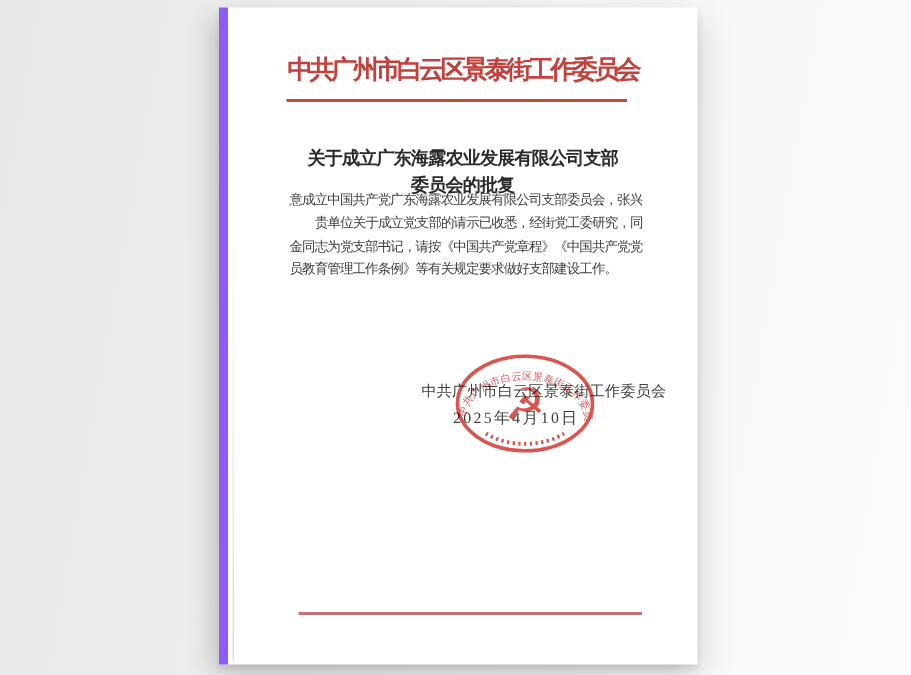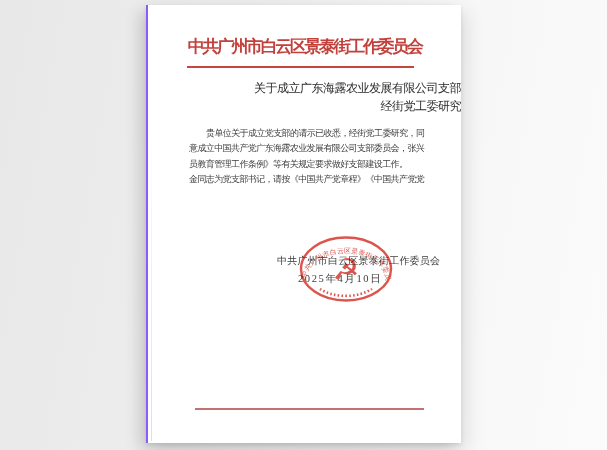--- a/index.html
+++ b/index.html
@@ -4,39 +4,39 @@
 <style>
   html,body{margin:0;padding:0;}
   body{
     width:607px;height:450px;overflow:hidden;position:relative;
     background:linear-gradient(100deg,#e8e8e8 0%,#ededed 35%,#f7f7f7 70%,#fbfbfb 100%);
     font-family:"Liberation Serif","DejaVu Serif",serif;
   }
   .page{
     position:absolute;left:146px;top:5px;width:313px;height:438px;
     background:#ffffff;
-    border-left:2px solid #8b5cf6;
+    border-left:6px solid #8b5cf6;
     box-shadow:-8px 6px 14px rgba(0,0,0,.12), 6px 8px 18px rgba(0,0,0,.10), 0 2px 4px rgba(0,0,0,.08);
   }
   .page::before{ 
     content:"";position:absolute;left:3px;top:120px;bottom:2px;width:1px;
     background:linear-gradient(#ffffff,#dedede);
   }
   .letterhead{
     position:absolute;left:0;top:30px;width:100%;text-align:center;
     font-size:17px;font-weight:bold;letter-spacing:-2.4px;
     color:#c2413c;white-space:nowrap;
   }
   .head-rule{
     position:absolute;left:39px;top:61px;width:227px;height:2px;
     background:#c6453f;
   }
   .doc-title{
-    position:absolute;left:0;top:74px;width:100%;text-align:right;
-    font-size:12px;font-weight:normal;letter-spacing:-0.5px;
+    position:absolute;left:0;top:91px;width:100%;text-align:center;
+    font-size:12px;font-weight:bold;letter-spacing:-0.5px;
     color:#2b2b2b;line-height:18px;white-space:nowrap;
   }
   .body-text{
     position:absolute;left:41px;top:121px;width:240px;
     font-size:9px;letter-spacing:-0.6px;color:#3d3d3d;
   }
   .bodyline{height:15.4px;line-height:15.4px;white-space:nowrap;}
   .salutation{margin-bottom:2.5px;}
   .indent{padding-left:17px;}
   .closing{margin-top:1.5px;}
@@ -61,28 +61,28 @@
 <body>
 
 <div class="page">
 
   <div class="letterhead">中共广州市白云区景泰街工作委员会</div>
 
   <div class="head-rule"></div>
 
   <div class="doc-title">
     <div>关于成立广东海露农业发展有限公司支部</div>
-    <div>经街党工委研究</div>
+    <div>委员会的批复</div>
   </div>
 
   <div class="body-text">
+    <div class="bodyline">意成立中国共产党广东海露农业发展有限公司支部委员会，张兴</div>
     <div class="bodyline indent">贵单位关于成立党支部的请示已收悉，经街党工委研究，同</div>
-    <div class="bodyline">意成立中国共产党广东海露农业发展有限公司支部委员会，张兴</div>
+    <div class="bodyline">金同志为党支部书记，请按《中国共产党章程》《中国共产党党</div>
     <div class="bodyline">员教育管理工作条例》等有关规定要求做好支部建设工作。</div>
-    <div class="bodyline">金同志为党支部书记，请按《中国共产党章程》《中国共产党党</div>
   </div>
 
   <div class="signature">中共广州市白云区景泰街工作委员会</div>
 
   <div class="date">2025年4月10日</div>
 
   <svg class="seal" viewBox="0 0 96 74" xmlns="http://www.w3.org/2000/svg">
     <defs>
       <path id="sealTopArc" d="M 8 48 A 40 27 0 1 1 88 48" fill="none"></path>
       <path id="sealBottomArc" d="M 22 57 A 37 24 0 0 0 74 57" fill="none"></path>

